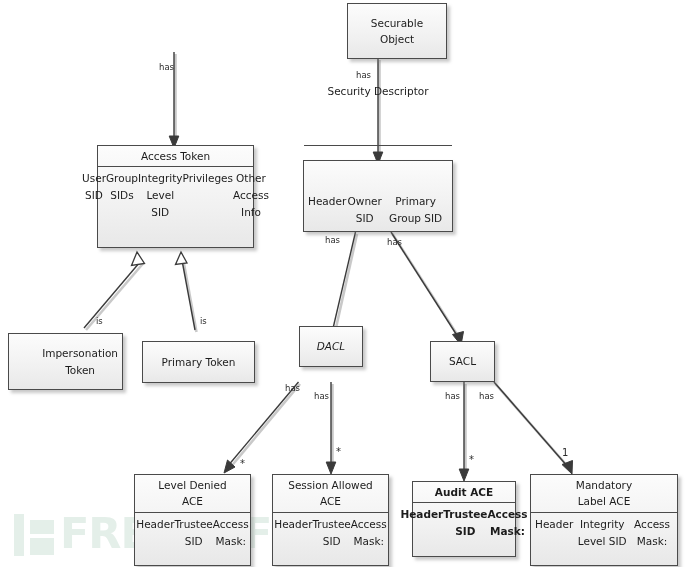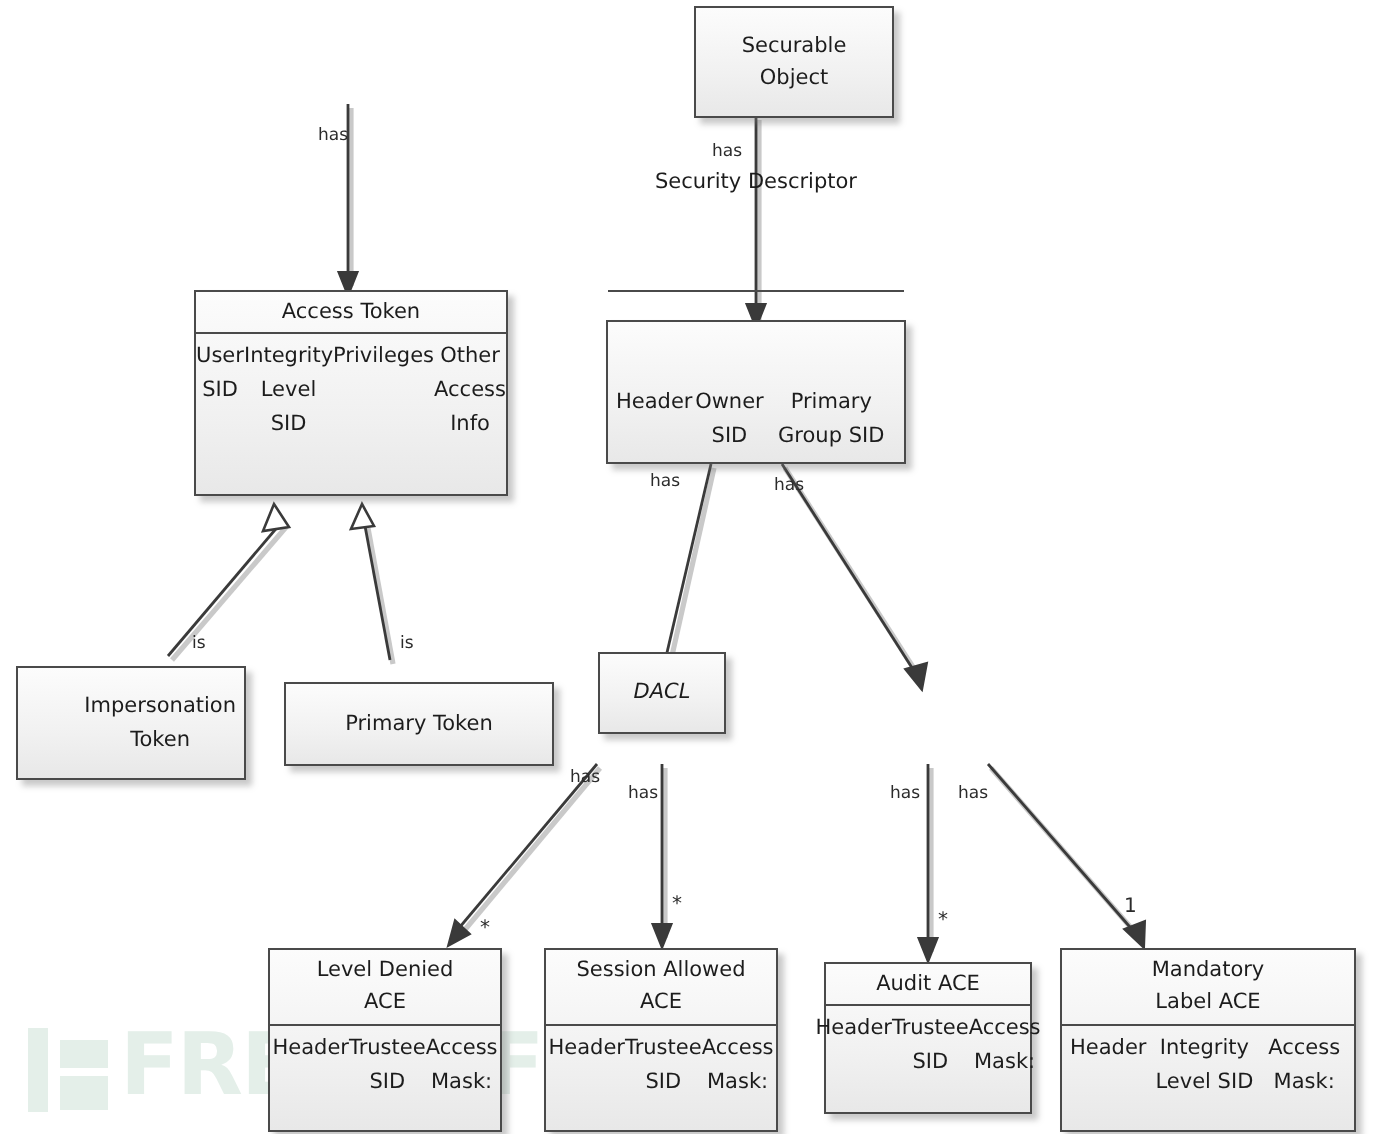--- a/index.html
+++ b/index.html
@@ -212,20 +212,21 @@
   <div class="node simple" style="left:330px; top:3px; width:100px; height:56px;margin-left:17px;">
     <div class="title">Securable
 Object</div>
   </div>
 
   <div class="node" style="left:97px; top:145px; width:157px; height:103px;">
     <div class="title">Access Token</div>
     <div class="divider"></div>
     <div class="fields">
       <div class="field">User SID</div>
+      <div class="field">Group SIDs</div>
       <div class="field">Integrity Level SID</div>
       <div class="field">Privileges</div>
       <div class="field">Other Access Info</div>
     </div>
   </div>
 
   <div class="node" style="left:303px; top:160px; width:150px; height:72px;gap:44px;">
     <div class="title">Security Descriptor</div>
     <div class="divider"></div>
     <div class="fields">
@@ -233,28 +234,31 @@
       <div class="field">Owner SID</div>
       <div class="field">Primary Group SID</div>
     </div>
   </div>
 
   <div class="node simple" style="left:8px; top:333px; width:115px; height:57px;align-items:flex-end;">
     <div class="title">Impersonation
 Token</div>
   </div>
 
-  <div class="node simple" style="left:142px; top:341px; width:135px; height:42px;">
+  <div class="node simple" style="left:142px; top:341px; width:113px; height:42px;">
     <div class="title">Primary Token</div>
   </div>
 
   <div class="node simple" style="left:299px; top:326px; width:64px; height:41px;font-style:italic;">
     <div class="title">DACL</div>
   </div>
 
+  <div class="node simple" style="left:430px; top:341px; width:65px; height:41px;">
+    <div class="title">SACL</div>
+  </div>
 
   <div class="node" style="left:134px; top:474px; width:117px; height:92px;">
     <div class="title">Level Denied
 ACE</div>
     <div class="divider"></div>
     <div class="fields">
       <div class="field">Header</div>
       <div class="field">Trustee SID</div>
       <div class="field">Access Mask:</div>
     </div>
@@ -264,21 +268,21 @@
     <div class="title">Session Allowed
 ACE</div>
     <div class="divider"></div>
     <div class="fields">
       <div class="field">Header</div>
       <div class="field">Trustee SID</div>
       <div class="field">Access Mask:</div>
     </div>
   </div>
 
-  <div class="node" style="left:412px; top:481px; width:104px; height:76px;">
+  <div class="node" style="left:412px; top:481px; width:104px; height:76px;font-weight:bold;">
     <div class="title">Audit ACE</div>
     <div class="divider"></div>
     <div class="fields">
       <div class="field">Header</div>
       <div class="field">Trustee SID</div>
       <div class="field">Access Mask:</div>
     </div>
   </div>
 
   <div class="node" style="left:530px; top:474px; width:148px; height:92px;">

